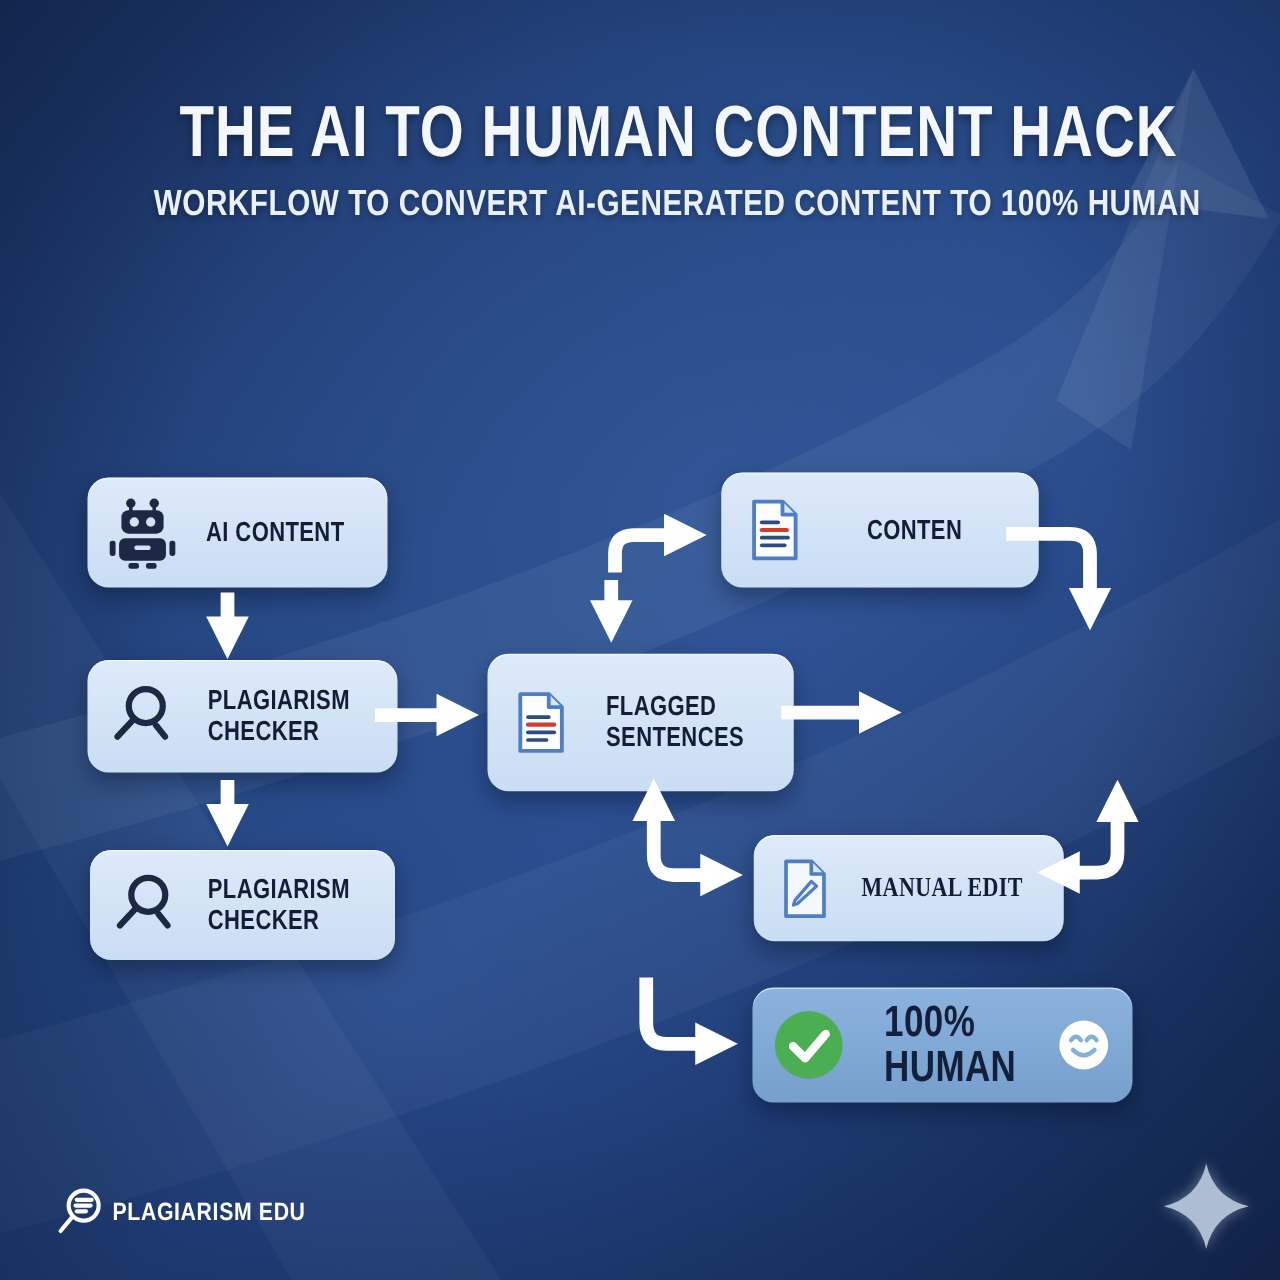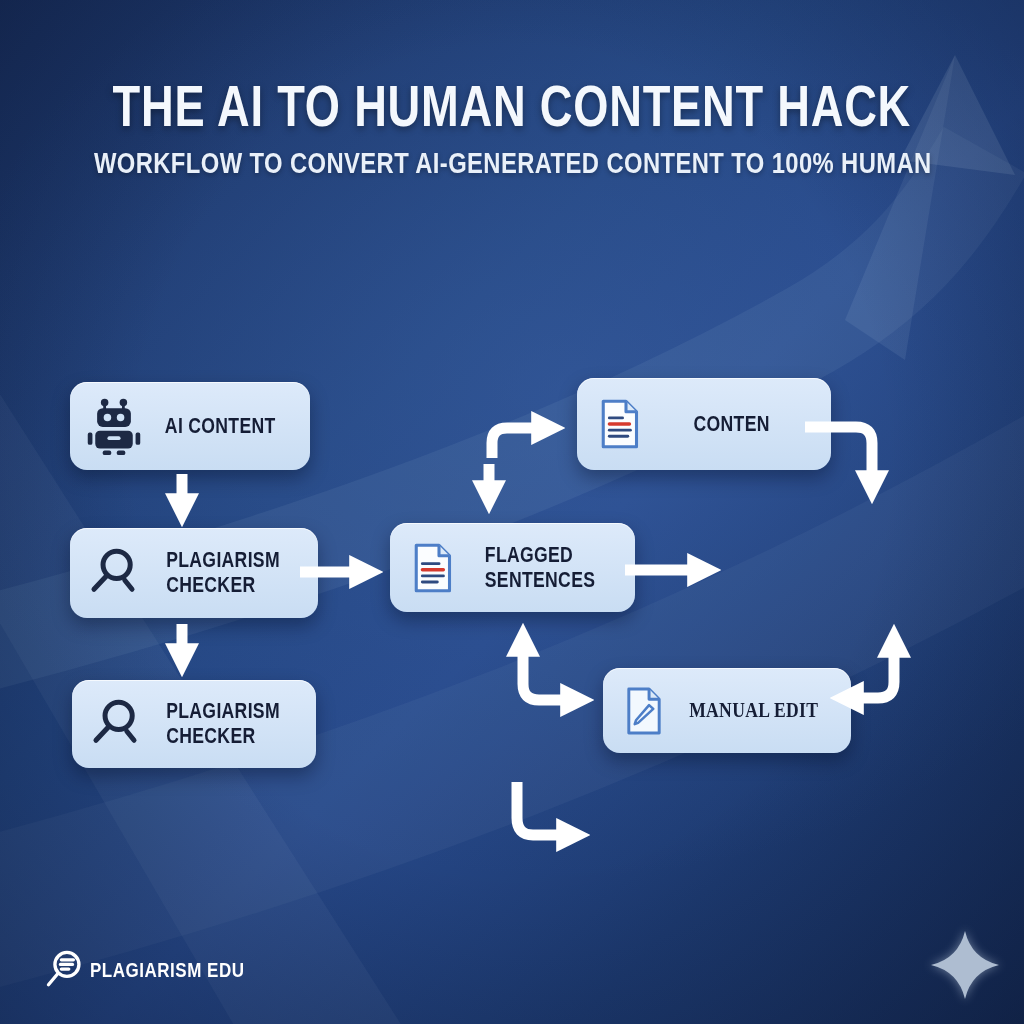--- a/index.html
+++ b/index.html
@@ -12,21 +12,21 @@
   }
   .canvas::after{
     content:"";position:absolute;inset:0;pointer-events:none;
     background:radial-gradient(ellipse at 50% 45%, rgba(0,0,0,0) 52%, rgba(4,12,34,.38) 100%);
   }
   svg{display:block}
   .bg-layer,.arrow-layer{position:absolute;inset:0;pointer-events:none;}
   .arrow-layer{z-index:3;}
   .bg-layer{z-index:0;}
 
-  .title-wrap{position:absolute;left:0;right:0;top:72px;text-align:right;z-index:2;color:#f4f8fd;}
+  .title-wrap{position:absolute;left:0;right:0;top:72px;text-align:left;z-index:2;color:#f4f8fd;padding-left:31px;}
   .title{font-size:58px;font-weight:bold;letter-spacing:1px;white-space:nowrap;
     display:inline-block;transform:scaleX(.78);transform-origin:center;
     text-shadow:0 3px 8px rgba(0,0,0,.35);margin:0;}
   .subtitle{margin-top:8px;}
   .subtitle span{font-size:29px;font-weight:bold;letter-spacing:.5px;white-space:nowrap;
     display:inline-block;transform:scaleX(.82);transform-origin:center;color:#e9f0f9;
     text-shadow:0 2px 6px rgba(0,0,0,.3);}
 
   .node{
     position:absolute;z-index:2;border-radius:17px;
@@ -142,21 +142,21 @@
       </svg>
     </span>
     <span class="lbl">
       <span class="tx">
         <div>PLAGIARISM</div>
         <div>CHECKER</div>
       </span>
     </span>
   </div>
 
-  <div class="node" style="left:390px;top:523px;width:217px;height:89px;">
+  <div class="node" style="left:390px;top:523px;width:217px;height:110px;">
     <span class="icon">
       <svg width="56" height="56" viewBox="0 0 64 64">
         <path d="M14 6 H40 L52 18 V58 H14 Z" fill="#fbfdff" stroke="#4d7ec7" stroke-width="3.5" stroke-linejoin="round"></path>
         <path d="M40 6 V18 H52" fill="#dbe9f8" stroke="#4d7ec7" stroke-width="3.5" stroke-linejoin="round"></path>
         <g stroke-linecap="round">
           <path d="M21 27 H40" stroke="#2e4a80" stroke-width="3.4"></path>
           <path d="M21 34 H45" stroke="#d63a2e" stroke-width="3.8"></path>
           <path d="M21 41 H45" stroke="#2e4a80" stroke-width="3.4"></path>
           <path d="M21 48 H38" stroke="#2e4a80" stroke-width="3.4"></path>
         </g>
@@ -197,20 +197,44 @@
         <g stroke="#4d7ec7" stroke-width="3" stroke-linejoin="round" stroke-linecap="round" fill="#f2f8fe">
           <path d="M25 46 L21 47.5 L22.5 43 L38 25 L43 29.5 Z"></path>
         </g>
       </svg>
     </span>
     <span class="lbl">
         <span class="tx">MANUAL EDIT</span>
       </span>
   </div>
 
+  <div class="node human" style="left:602px;top:790px;width:276px;height:92px;">
+    <span class="icon">
+      <svg width="62" height="62" viewBox="0 0 64 64">
+        <circle cx="32" cy="32" r="28" fill="#4cae52"></circle>
+        <path d="M19 33 L29 43 L46 23" fill="none" stroke="#ffffff" stroke-width="7" stroke-linecap="round" stroke-linejoin="round"></path>
+      </svg>
+    </span>
+    <span class="lbl">
+      <span class="tx">
+        <div>100%</div>
+        <div>HUMAN</div>
+      </span>
+    </span>
+    <span class="icon">
+      <svg width="50" height="50" viewBox="0 0 64 64">
+        <circle cx="32" cy="32" r="25" fill="#ffffff"></circle>
+        <g fill="none" stroke="#7fb3dd" stroke-width="4.5" stroke-linecap="round">
+          <path d="M19 27 q5 -7 10 0"></path>
+          <path d="M35 27 q5 -7 10 0"></path>
+          <path d="M21 37 q11 11 22 0"></path>
+        </g>
+      </svg>
+    </span>
+  </div>
 
   <div class="footer">
     <span class="icon">
       <svg width="48" height="48" viewBox="0 0 52 52">
         <g fill="none" stroke="#ffffff" stroke-width="3.6" stroke-linecap="round">
           <circle cx="27" cy="20" r="13"></circle>
           <path d="M21 15 H34"></path>
             <path d="M20 20 H33"></path>
             <path d="M21 25 H29"></path>
           <path d="M17 30 L7 42"></path>

